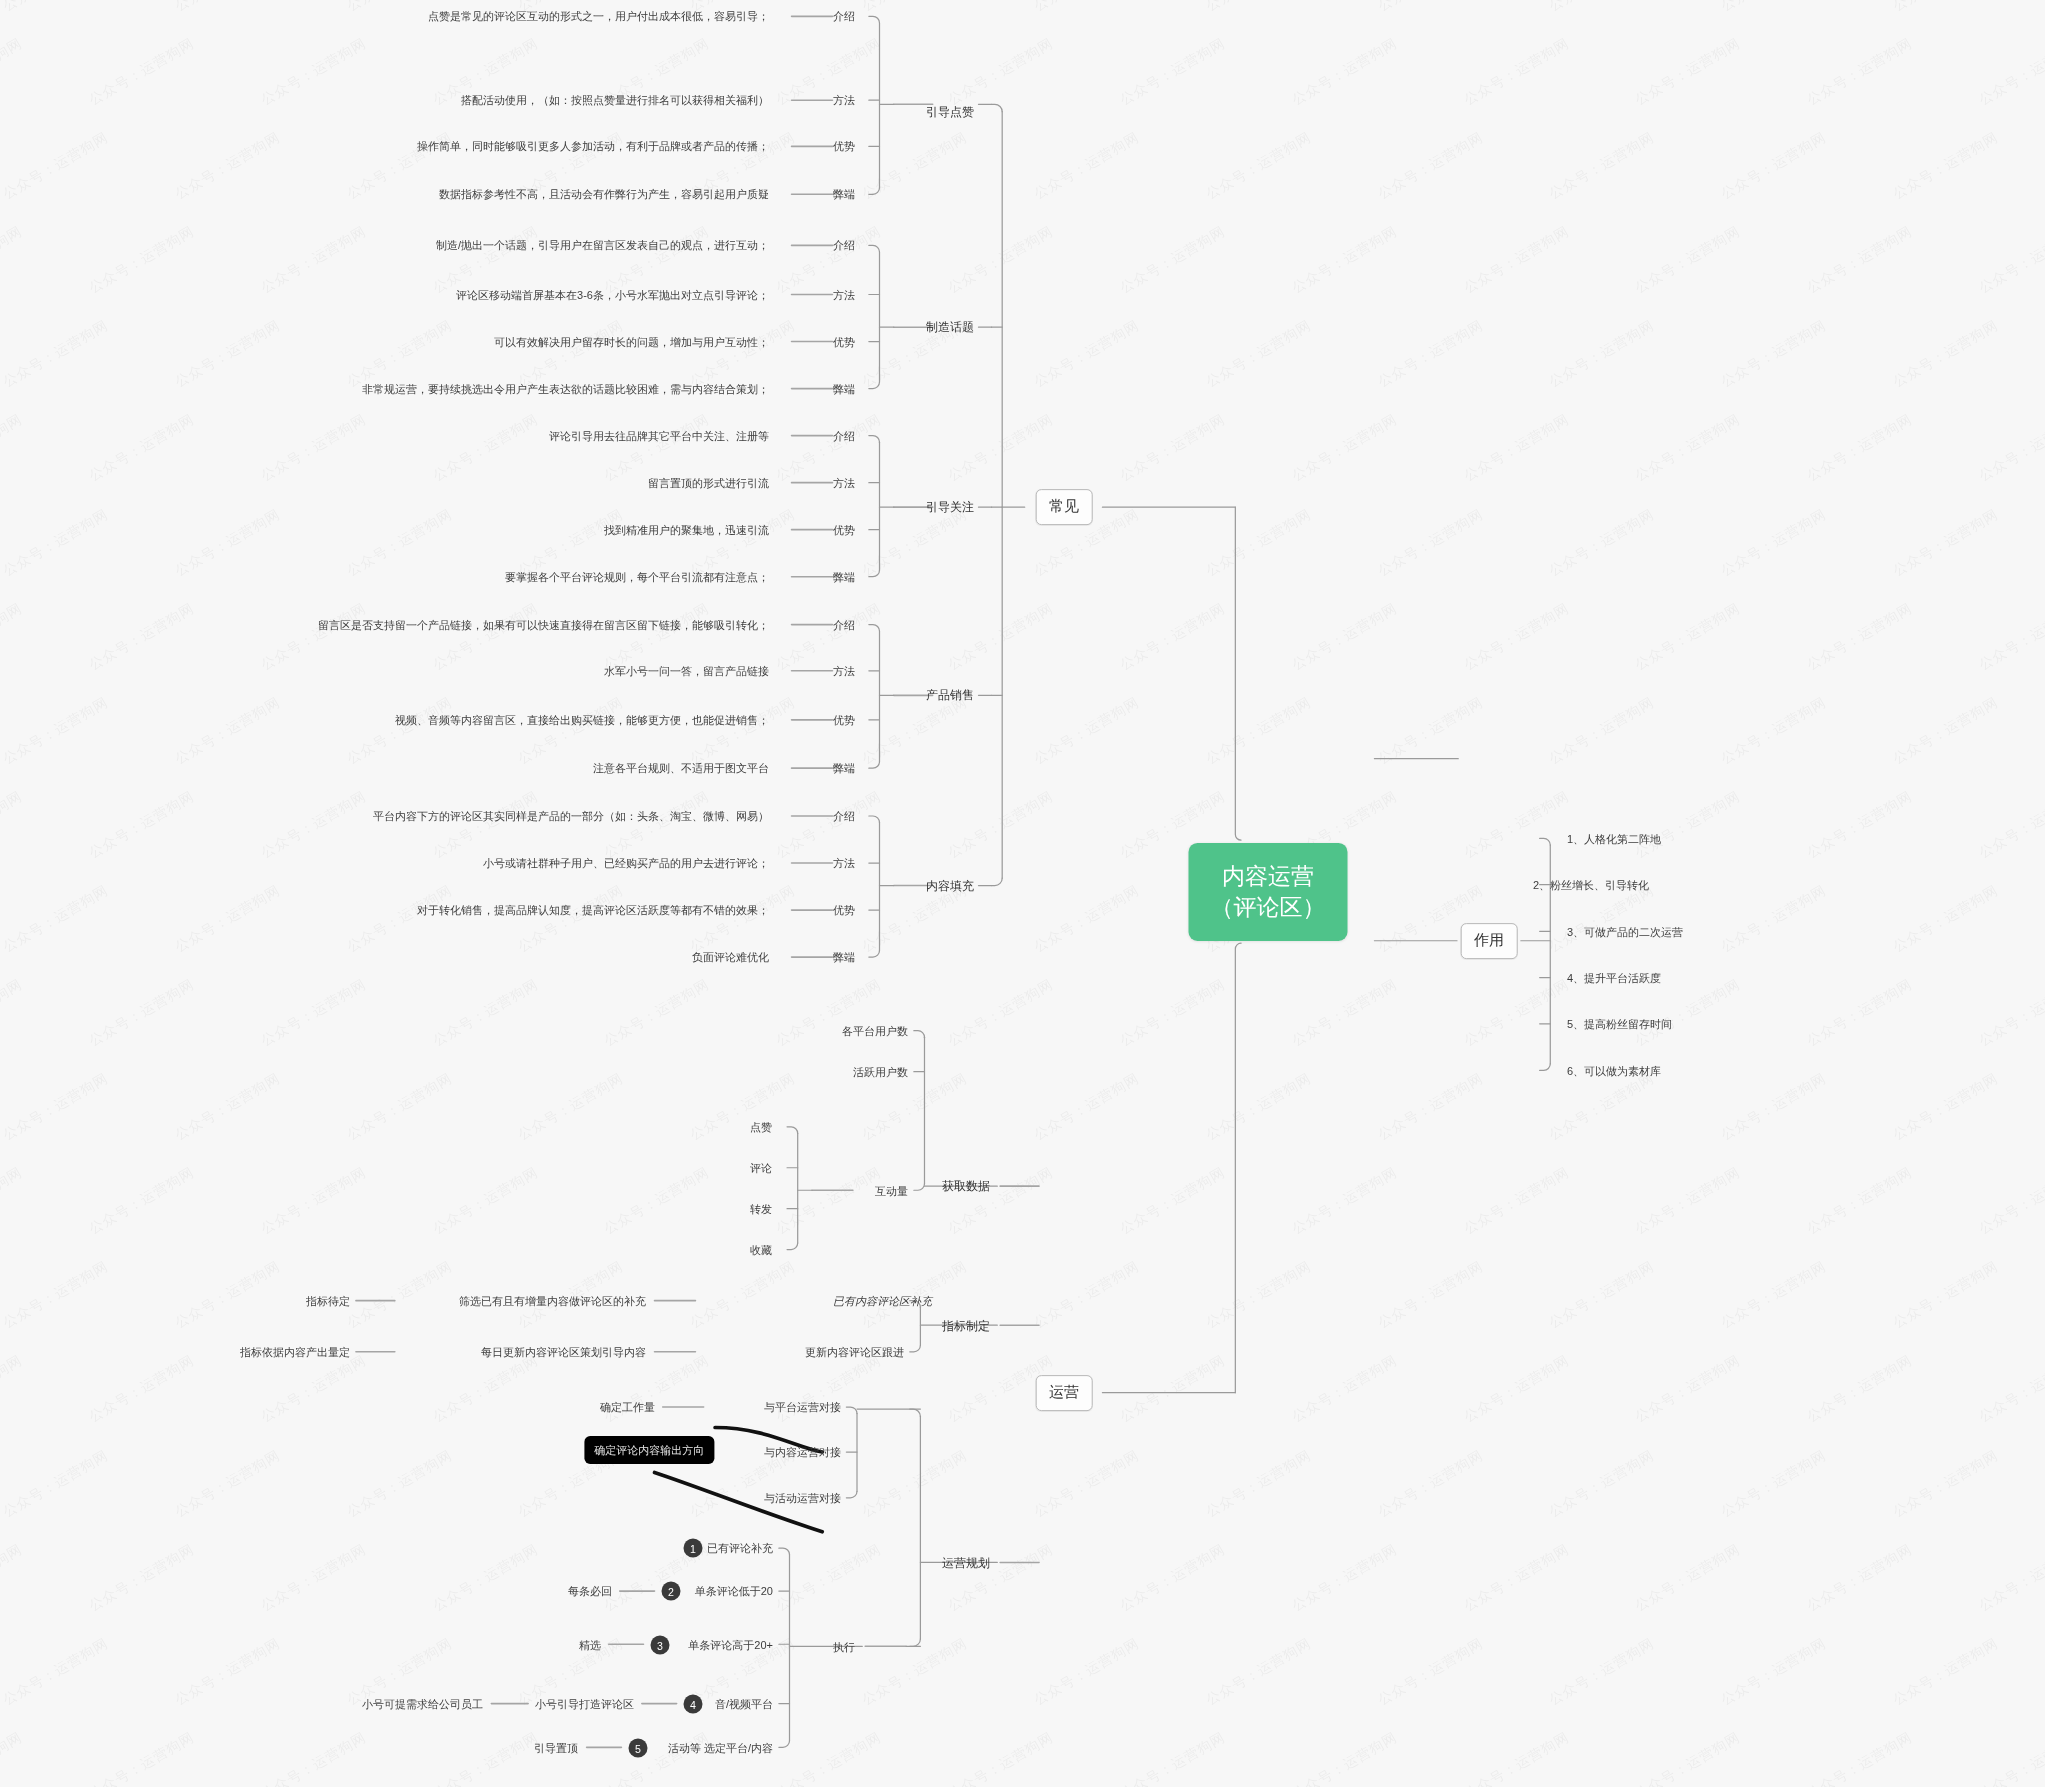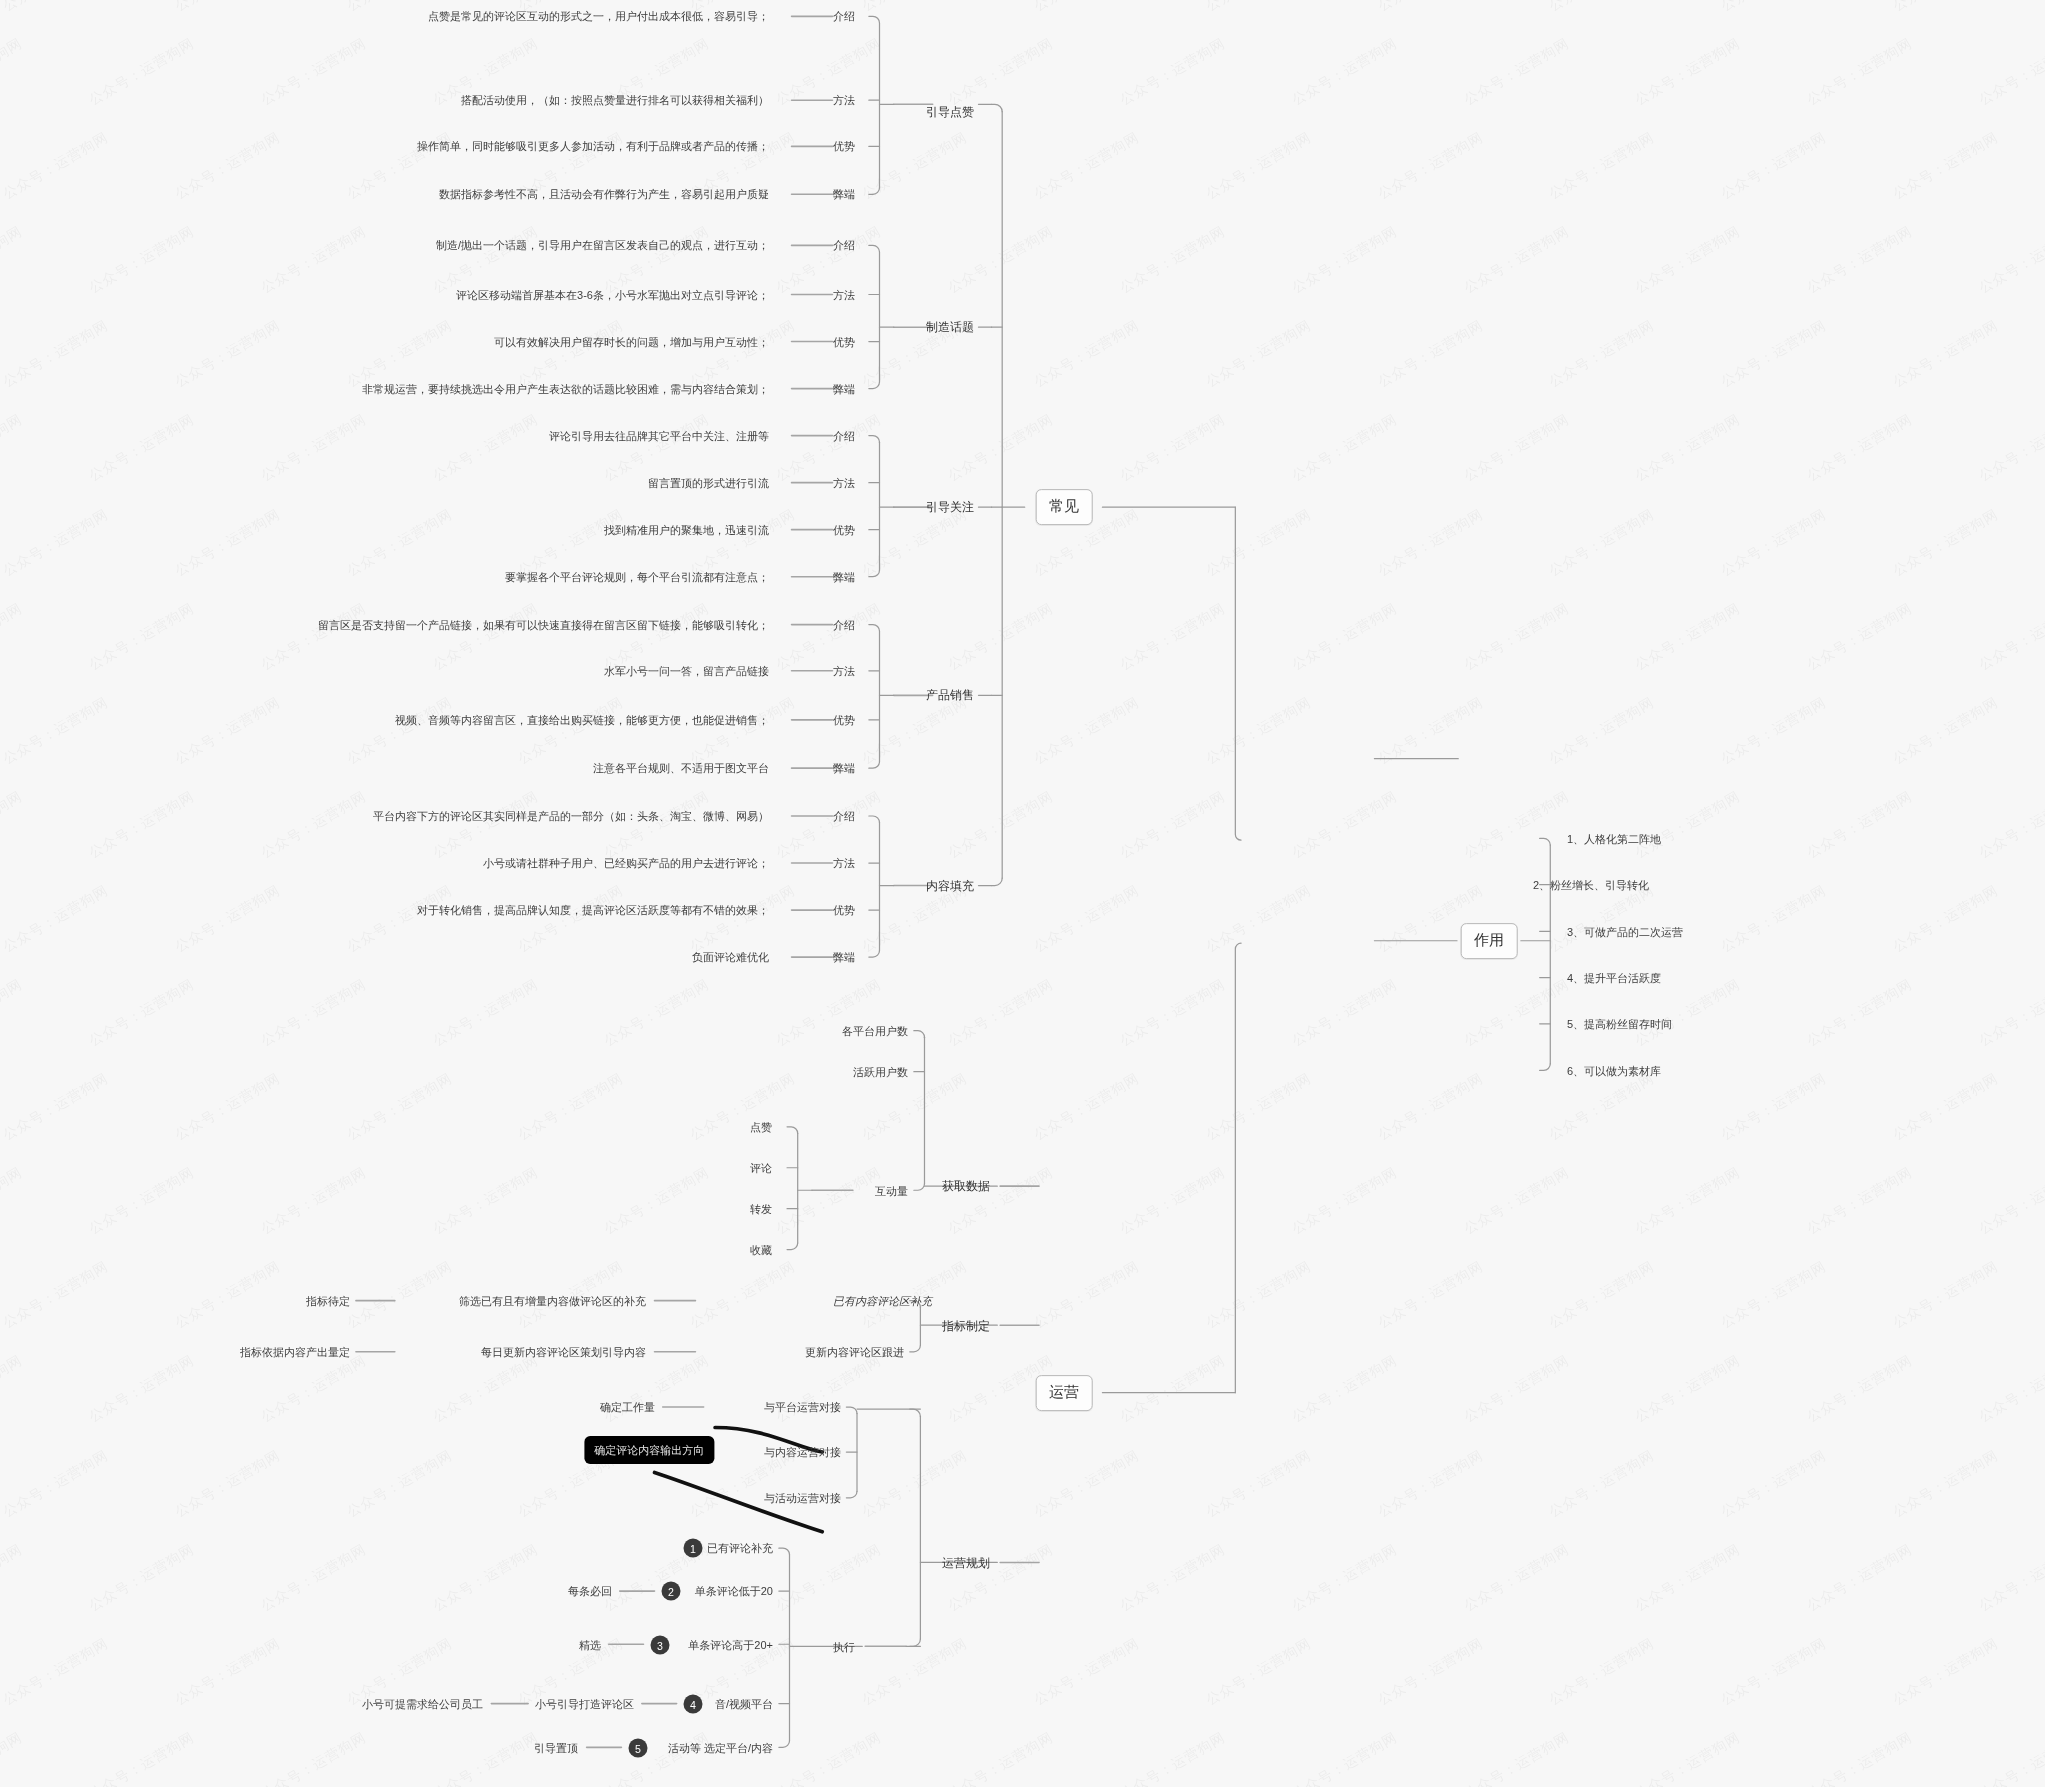--- a/index.html
+++ b/index.html
@@ -528,20 +528,24 @@
     <div class="nd r lvl3" style="left: 769px; top: 816px;">平台内容下方的评论区其实同样是产品的一部分（如：头条、淘宝、微博、网易）</div>
     <div class="nd r tag" style="left: 855px; top: 816px;">介绍</div>
     <div class="nd r lvl3" style="left: 769px; top: 863px;">小号或请社群种子用户、已经购买产品的用户去进行评论；</div>
     <div class="nd r tag" style="left: 855px; top: 863px;">方法</div>
     <div class="nd r lvl3" style="left: 769px; top: 910px;">对于转化销售，提高品牌认知度，提高评论区活跃度等都有不错的效果；</div>
     <div class="nd r tag" style="left: 855px; top: 910px;">优势</div>
     <div class="nd r lvl3" style="left: 769px; top: 957px;">负面评论难优化</div>
     <div class="nd r tag" style="left: 855px; top: 957px;">弊端</div>
     <div class="nd r lvl2" style="left: 974px; top: 886px;">内容填充</div>
     <div class="boxnode" style="left: 1064px; top: 507px;">常见</div>
+    <div class="rootnode" style="left: 1268px; top: 892px;">
+      <div>内容运营</div>
+      <div>（评论区）</div>
+    </div>
     <div class="boxnode" style="left: 1489px; top: 941px;">作用</div>
     <div class="nd l lvl3" style="left: 1567px; top: 839px;">1、人格化第二阵地</div>
     <div class="nd l lvl3" style="left: 1533px; top: 885px; text-align: right;">2、粉丝增长、引导转化</div>
     <div class="nd l lvl3" style="left: 1567px; top: 932px;">3、可做产品的二次运营</div>
     <div class="nd l lvl3" style="left: 1567px; top: 978px;">4、提升平台活跃度</div>
     <div class="nd l lvl3" style="left: 1567px; top: 1024px;">5、提高粉丝留存时间</div>
     <div class="nd l lvl3" style="left: 1567px; top: 1071px;">6、可以做为素材库</div>
     <div class="boxnode" style="left: 1064px; top: 1393px;">运营</div>
     <div class="nd r lvl2" style="left: 990px; top: 1186px;">获取数据</div>
     <div class="nd r lvl3" style="left: 908px; top: 1031px;">各平台用户数</div>

